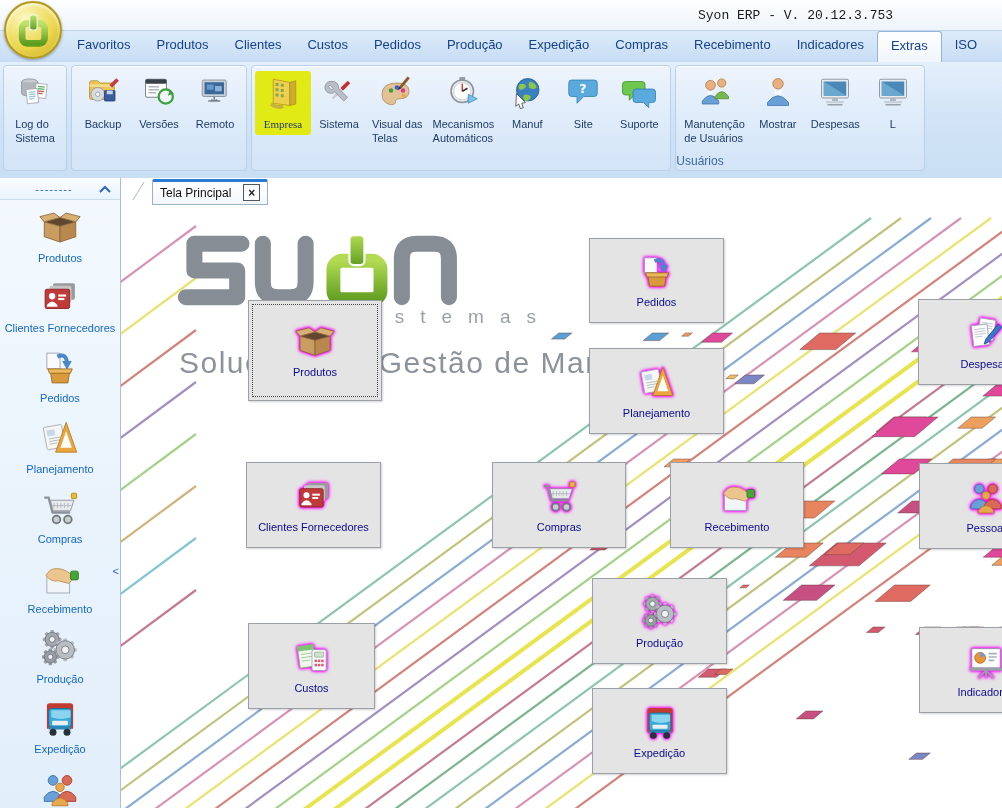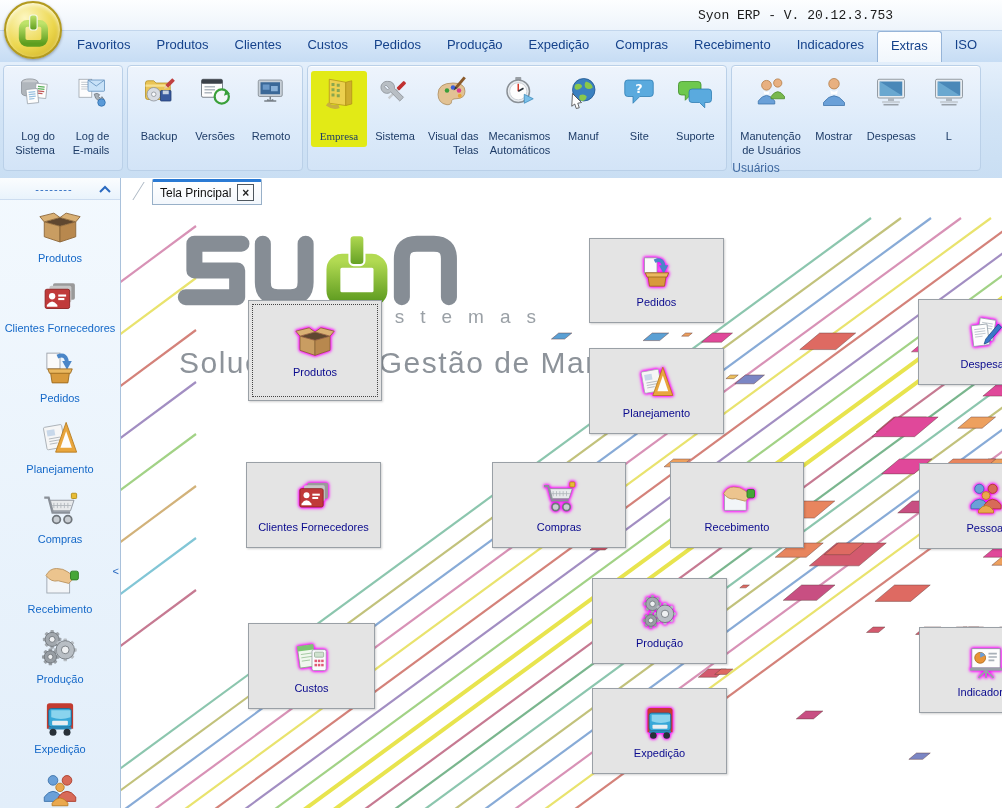--- a/index.html
+++ b/index.html
@@ -22,41 +22,41 @@
     border-radius:3px 3px 0 0;padding-bottom:8px;}
   
   #ribbon{position:absolute;top:62px;left:0;right:0;height:114px;overflow:hidden;
     background:linear-gradient(#e4effb,#d2e4f6 45%,#c9def3);border-bottom:2px solid #5d88b5;
     display:flex;flex-wrap:nowrap;padding:2px 1px;}
   .rgroup{flex:none;margin:1px 2px;height:104px;border:1px solid #bad0e8;border-radius:4px;
     background:linear-gradient(#eef4fc,#ddebfa 55%,#d3e4f7);
     box-shadow:inset 0 1px 0 rgba(255,255,255,.85);display:flex;flex-direction:column;}
   .rbuttons{flex:1;display:flex;align-items:flex-start;padding:5px 3px 0;}
   .rbtn{flex:none;display:flex;flex-direction:column;align-items:center;padding:3px 5px;min-width:46px;cursor:default;border-radius:3px;}
-  .rbtn .lbl{font-size:11px;color:#1e3c67;text-align:right;white-space:pre-line;line-height:1.25;margin-top:20px;}
+  .rbtn .lbl{font-size:11px;color:#1e3c67;text-align:left;white-space:pre-line;line-height:1.25;margin-top:8px;}
   .rbtn.hl{background:#e2ea16;font-family:Liberation Serif, serif;}
   .gcaption{height:16px;font-size:12px;color:#3e68a0;line-height:15px;}
   
   #sidebar{position:absolute;top:178px;left:0;width:120px;bottom:0;overflow:hidden;
     background:linear-gradient(180deg,#f3f9fe,#e2eefa);border-right:1px solid #a9c1db;}
   #sheader{height:21px;border-bottom:1px solid #cdddf0;display:flex;align-items:center;padding:0 9px;
     background:linear-gradient(#fbfdfe,#e9f3fc);}
   #sdashes{flex:1;text-align:center;color:#2a6ac0;font-size:11px;letter-spacing:1px;}
   #side-items{display:flex;flex-direction:column;}
   .sitem{display:flex;flex-direction:column;align-items:center;padding:7px 2px 5px;cursor:default;}
   .sitem .lbl{font-size:11px;color:#1468c8;text-align:center;line-height:1.2;margin-top:3px;}
   #collapse{position:absolute;right:1px;top:387px;font-size:11px;color:#2a6ac0;cursor:default;}
   
   #main{position:absolute;top:178px;left:121px;right:0;bottom:0;background:#fff;overflow:hidden;}
   #artwrap{position:absolute;inset:0;z-index:1;}
   #wm{position:absolute;inset:0;z-index:2;}
   #wm-sub{position:absolute;left:228px;top:128px;font-size:19px;letter-spacing:16px;color:#9aa0a6;}
   #wm-tagline{position:absolute;left:58px;top:168px;font-size:30px;letter-spacing:1.5px;color:#8d939a;}
   #doctabs{position:absolute;top:0;left:0;right:0;height:23px;z-index:5;}
-  #dtab{position:absolute;left:31px;top:1px;display:flex;align-items:center;gap:6px;
+  #dtab{position:absolute;left:31px;top:1px;display:flex;align-items:center;gap:12px;
     padding:2px 7px 3px;background:linear-gradient(#ffffff,#f3f7fc);
     border:1px solid #98b0c8;border-top:3px solid #2a7ad4;border-radius:2px 2px 0 0;
     font-size:12px;color:#101010;cursor:default;}
   #dtab-slant{position:absolute;left:17px;top:4px;width:14px;height:18px;
     border-left:1px solid #aab6c2;transform:skewX(-32deg);}
   #dclose{width:15px;height:15px;border:1px solid #4e565e;background:#fafbfc;
     display:flex;align-items:center;justify-content:center;font-size:12px;font-weight:bold;color:#222;line-height:1;cursor:default;}
   #tiles .tile{position:absolute;background:#e4e4e4;border:1px solid #9aa0a6;z-index:3;
     display:flex;flex-direction:column;align-items:center;justify-content:center;cursor:default;
     box-shadow:1px 1px 2px rgba(0,0,0,.18);}
@@ -120,36 +120,20 @@
                   <path d="M27 23 h9 M27 26 h7" stroke="#c05858" stroke-width="1.6"></path>
                 </g>
                 <g transform="rotate(-6 20 30)">
                   <rect x="13" y="20" width="15" height="19" fill="#fdfdfd" stroke="#98a0a8"></rect>
                   <path d="M16 24 h9 M16 27 h9 M16 30 h9 M16 33 h7" stroke="#98c0e0" stroke-width="1.6"></path>
                 </g>
               </svg>
             </span>
           <div class="lbl">Log do
 Sistema</div>
-        </div>
-          <div class="rbtn">
-          <span class="icn">
-              <svg viewBox="0 0 48 48" width="36" height="36" stroke-width="1">
-                <rect x="8" y="7" width="17" height="24" fill="#fdfdfd" stroke="#98a0a8"></rect>
-                <path d="M11 11 h11 M11 14 h11 M11 17 h11 M11 20 h8" stroke="#b0b8c0"></path>
-                <rect x="20" y="8" width="22" height="15" rx="1" fill="#c8e2f8" stroke="#5a8ab8"></rect>
-                <path d="M20 8 l11 8 11,-8" fill="none" stroke="#5a8ab8"></path>
-                <g transform="rotate(40 31 33)">
-                  <path d="M25 30 a6 6 0 0 1 6,-4 l0,3 4,0 0,-3 a6 6 0 0 1 6,4 l-5,3 -6,0 z" fill="#a8b0b8" stroke="#70787e"></path>
-                </g>
-                <circle cx="38" cy="38" r="5" fill="#5a9ad8" stroke="#2a6aa8"></circle>
-              </svg>
-            </span>
-          <div class="lbl">Log de
-E-mails</div>
         </div>
      </div>
 
    </div>
       <div class="rgroup">
      <div class="rbuttons">
           <div class="rbtn">
           <span class="icn">
               <svg viewBox="0 0 48 48" width="36" height="36" stroke-width="1">
                 <path d="M6 12 q0,-3 3,-3 h8 l3,3 h16 q3,0 3,3 v16 q0,3 -3,3 h-27 q-3,0 -3,-3 z" fill="#eac455" stroke="#b08c1e"></path>

